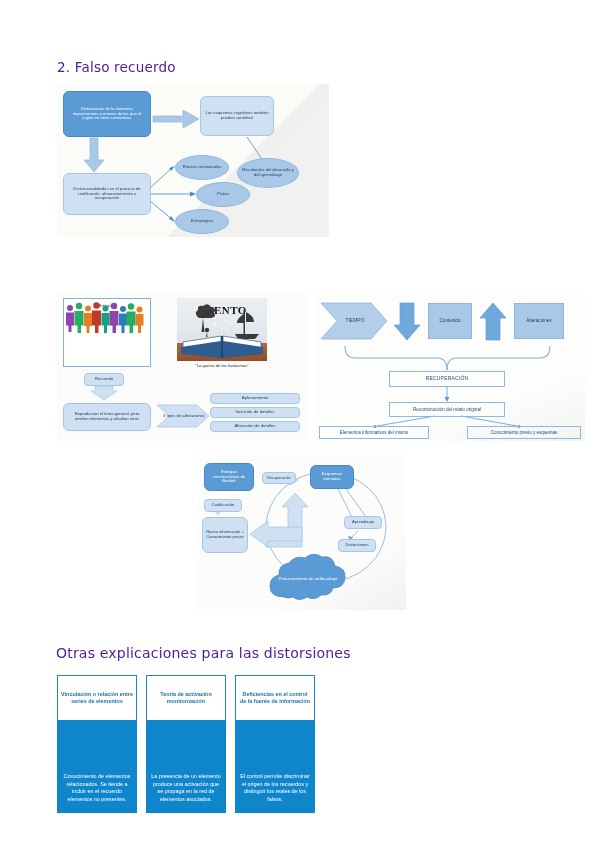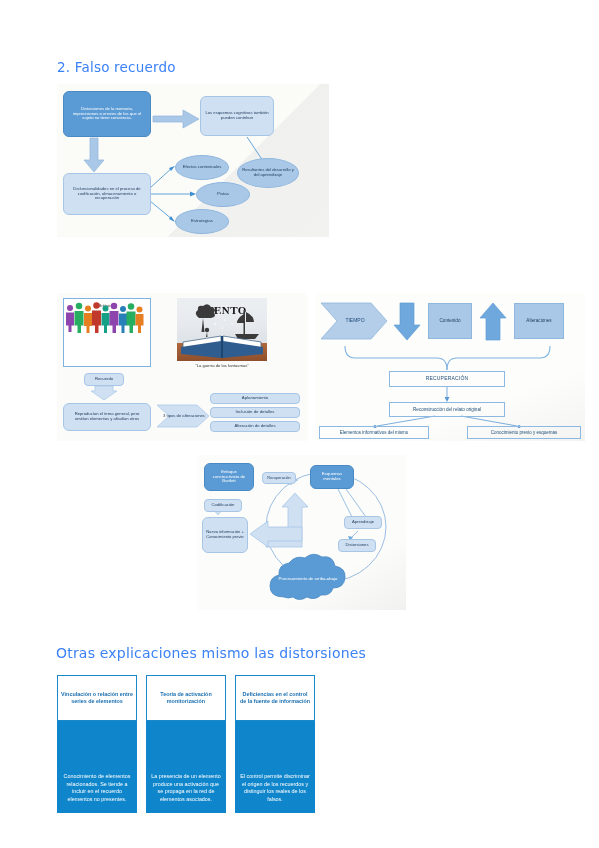--- a/index.html
+++ b/index.html
@@ -9,21 +9,21 @@
     background:#ffffff;
     font-family:"Liberation Sans", sans-serif;
     overflow:hidden;
     position:relative;
   }
   .page{position:absolute;inset:0;}
 
   
   .heading{
     position:absolute;
-    color:#3b82f6;
+    color:#4c1d95;
     font-family:"DejaVu Sans", sans-serif;
     font-weight:400;
     letter-spacing:.2px;
     white-space:nowrap;
   }
   #h-falso{left:57px;top:59px;font-size:13.5px;}
   #h-bartlett{left:55px;top:262px;font-size:14px;}
   #h-otras{left:56px;top:645px;font-size:14px;}
 
   
@@ -310,21 +310,21 @@
     <div class="node round fill-light" style="left:146px;top:61px;width:38px;height:13px;font-size:4.2px;">Aprendizaje</div>
 
     <div class="node round fill-light" style="left:140px;top:84px;width:38px;height:13px;font-size:4.2px;">Distorsiones</div>
 
     <svg width="96" height="56" viewBox="0 0 96 56" style="position:absolute;left:62px;top:98px;">
       <path d="M24,44 q-14,0 -14,-11 q0,-9 9,-11 q-1,-10 10,-12 q6,-8 16,-5 q8,-7 17,-1 q11,-2 13,9 q11,2 10,12 q-1,10 -12,10 q-2,8 -12,7 q-6,6 -14,2 q-8,5 -14,0 q-5,2 -9,0 z" fill="#5b9bd5" stroke="#4a8ac4" stroke-width="0.8"></path>
     </svg>
     <div class="node" style="left:62px;top:112px;width:96px;height:24px;font-size:4.3px;color:#ffffff;">Procesamiento de arriba-abajo</div>
   </div>
 
-  <div class="heading" id="h-otras">Otras explicaciones mismo las distorsiones</div>
+  <div class="heading" id="h-otras">Otras explicaciones para las distorsiones</div>
 
   <div id="bottom">
 
     <div class="col" id="col1">
       <div class="head">Vinculación o relación entre series de elementos</div>
       <svg class="dnarrow" viewBox="0 0 12 12">
         <path d="M4,0 h4 v6 h3 l-5,6 l-5,-6 h3 z" fill="#ffffff"></path>
       </svg>
       <div class="body">Conocimiento de elementos relacionados. Se tiende a incluir en el recuerdo elementos no presentes.</div>
     </div>

